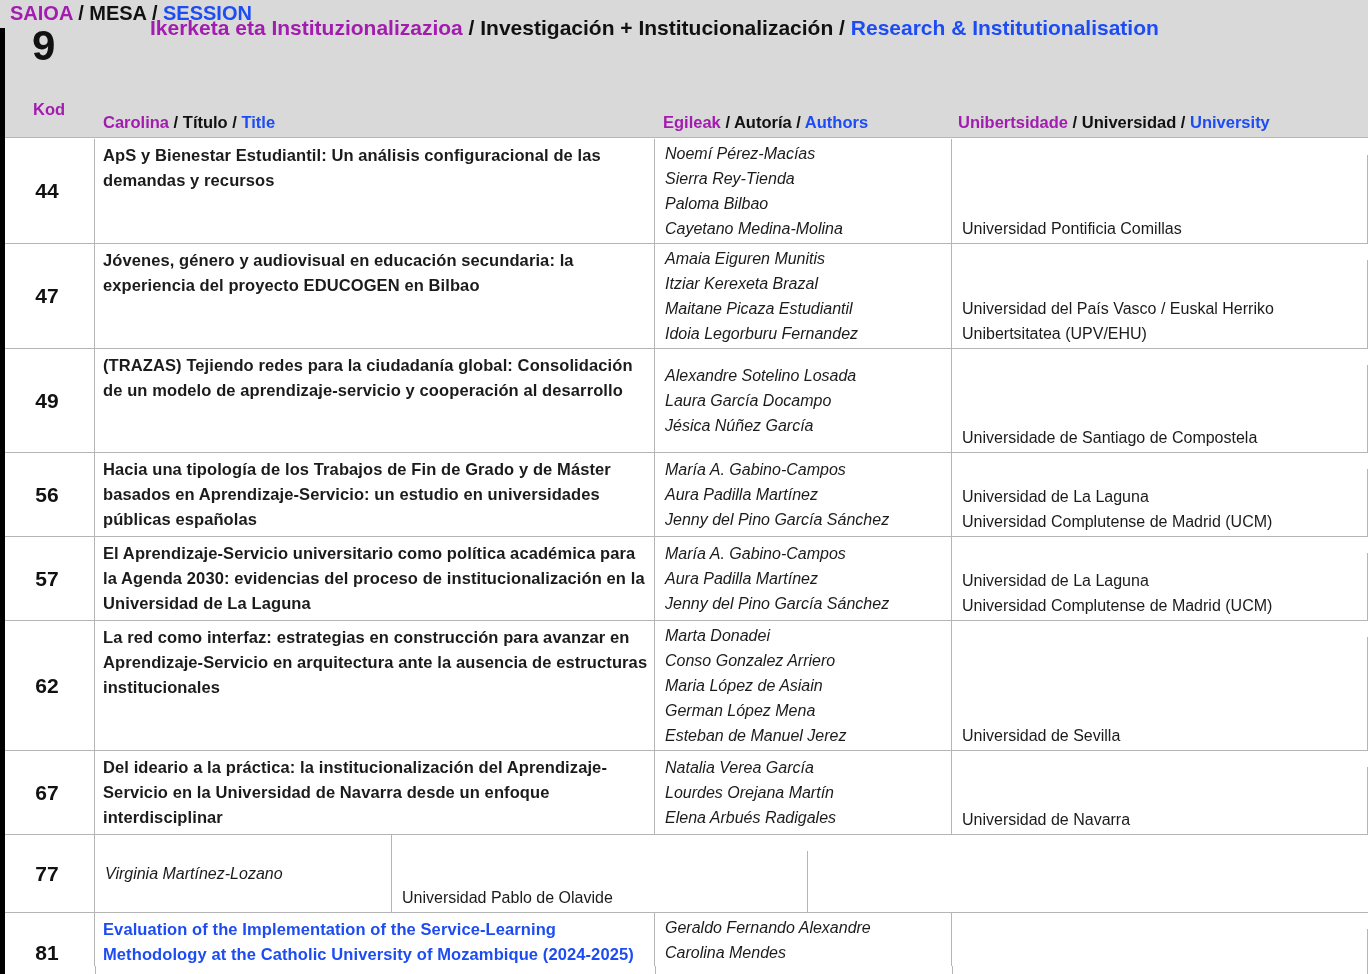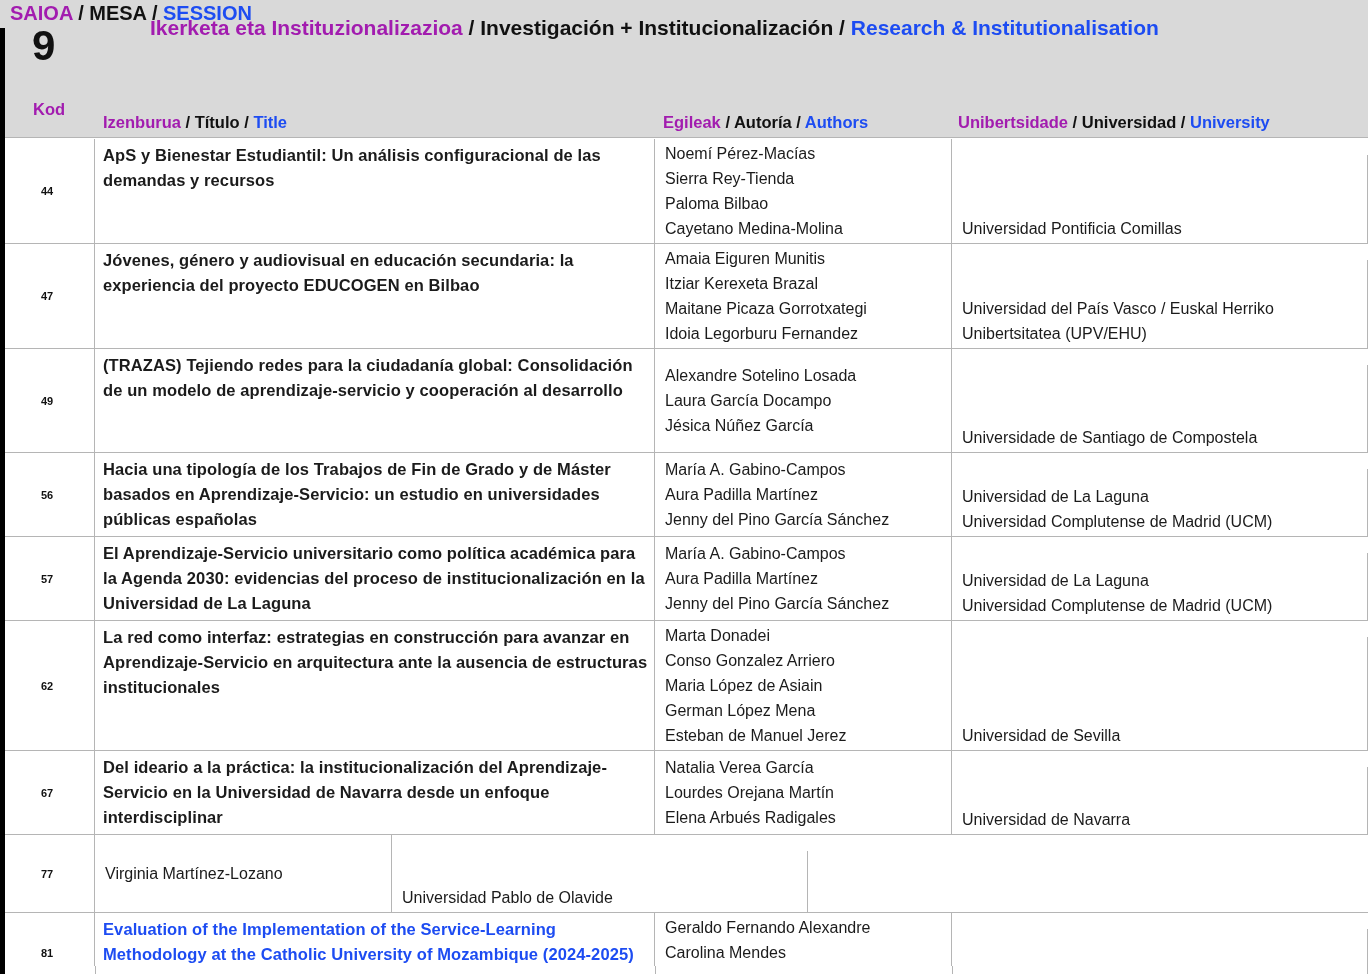--- a/index.html
+++ b/index.html
@@ -41,28 +41,28 @@
   .tbody .trow:nth-child(4) { min-height:78px; }
   .tbody .trow:nth-child(5) { min-height:78px; }
   .tbody .trow:nth-child(6) { min-height:128px; }
   .tbody .trow:nth-child(7) { min-height:78px; }
   .tbody .trow:nth-child(8) { min-height:78px; }
   .tbody .trow:nth-child(9) { min-height:76px; }
 
   .cell { border-right:1px solid #b5b5b5; }
   .kod-cell {
     width:95px; flex:0 0 95px; display:flex; align-items:center; justify-content:center;
-    font-weight:bold; font-size:11px; color:#111111;
+    font-weight:bold; font-size:21px; color:#111111;
   }
   .title-cell { width:560px; flex:0 0 560px; display:flex; padding:4px 6px 4px 8px; }
   .title-text { font-weight:bold; font-size:16.5px; line-height:25px; letter-spacing:0.1px; color:#1b1b1b; }
   .title-text.blue-title { color:#1d4cf2; }
   .authors-cell {
     width:297px; flex:0 0 297px; display:flex; flex-direction:column; justify-content:center;
-    padding:2px 4px 2px 10px; font-size:16px; line-height:25px;
+    padding:2px 4px 2px 10px; font-size:16px; line-height:25px;font-style:italic;
   }
   .university-cell {
     width:416px; flex:0 0 416px; display:flex; flex-direction:column; justify-content:flex-end;
     padding:2px 8px 2px 10px; font-size:16px; line-height:25px;margin-top:16px;
   }
 
   
   .partial-row { position:absolute; left:0; top:966px; width:1368px; height:8px; background:#ffffff; }
   .partial-row .vline { position:absolute; top:0; width:1px; height:8px; background:#b5b5b5; }
   .partial-row .v1 { left:95px; } .partial-row .v2 { left:655px; }
@@ -84,21 +84,21 @@
 
     <div class="session-number">9</div>
 
     <div class="session-title">
       <span class="red">Ikerketa eta Instituzionalizazioa</span><span class="sep"> / </span><span>Investigación + Institucionalización</span><span class="sep"> / </span><span class="blue">Research &amp; Institutionalisation</span>
     </div>
 
     <div class="kod-label red">Kod</div>
 
     <div class="col-header c-title">
-      <span class="red">Izenburua</span><span class="sep"> / </span><span>Título</span><span class="sep"> / </span><span class="blue">Title</span>
+      <span class="red">Carolina</span><span class="sep"> / </span><span>Título</span><span class="sep"> / </span><span class="blue">Title</span>
     </div>
 
     <div class="col-header c-authors">
       <span class="red">Egileak</span><span class="sep"> / </span><span>Autoría</span><span class="sep"> / </span><span class="blue">Authors</span>
     </div>
 
     <div class="col-header c-university">
       <span class="red">Unibertsidade</span><span class="sep"> / </span><span>Universidad</span><span class="sep"> / </span><span class="blue">University</span>
     </div>
 
@@ -122,21 +122,21 @@
   </div>
 
   <div class="trow">
     <div class="cell kod-cell">47</div>
     <div class="cell title-cell">
       <div class="title-text">Jóvenes, género y audiovisual en educación secundaria: la experiencia del proyecto EDUCOGEN en Bilbao</div>
     </div>
     <div class="cell authors-cell">
           <div>Amaia Eiguren Munitis</div>
           <div>Itziar Kerexeta Brazal</div>
-          <div>Maitane Picaza Gorrotxategi</div>
+          <div>Maitane Picaza Estudiantil</div>
           <div>Idoia Legorburu Fernandez</div>
         </div>
     <div class="cell university-cell">
           <div>Universidad del País Vasco / Euskal Herriko Unibertsitatea (UPV/EHU)</div>
         </div>
   </div>
 
   <div class="trow">
     <div class="cell kod-cell">49</div>
     <div class="cell title-cell">

